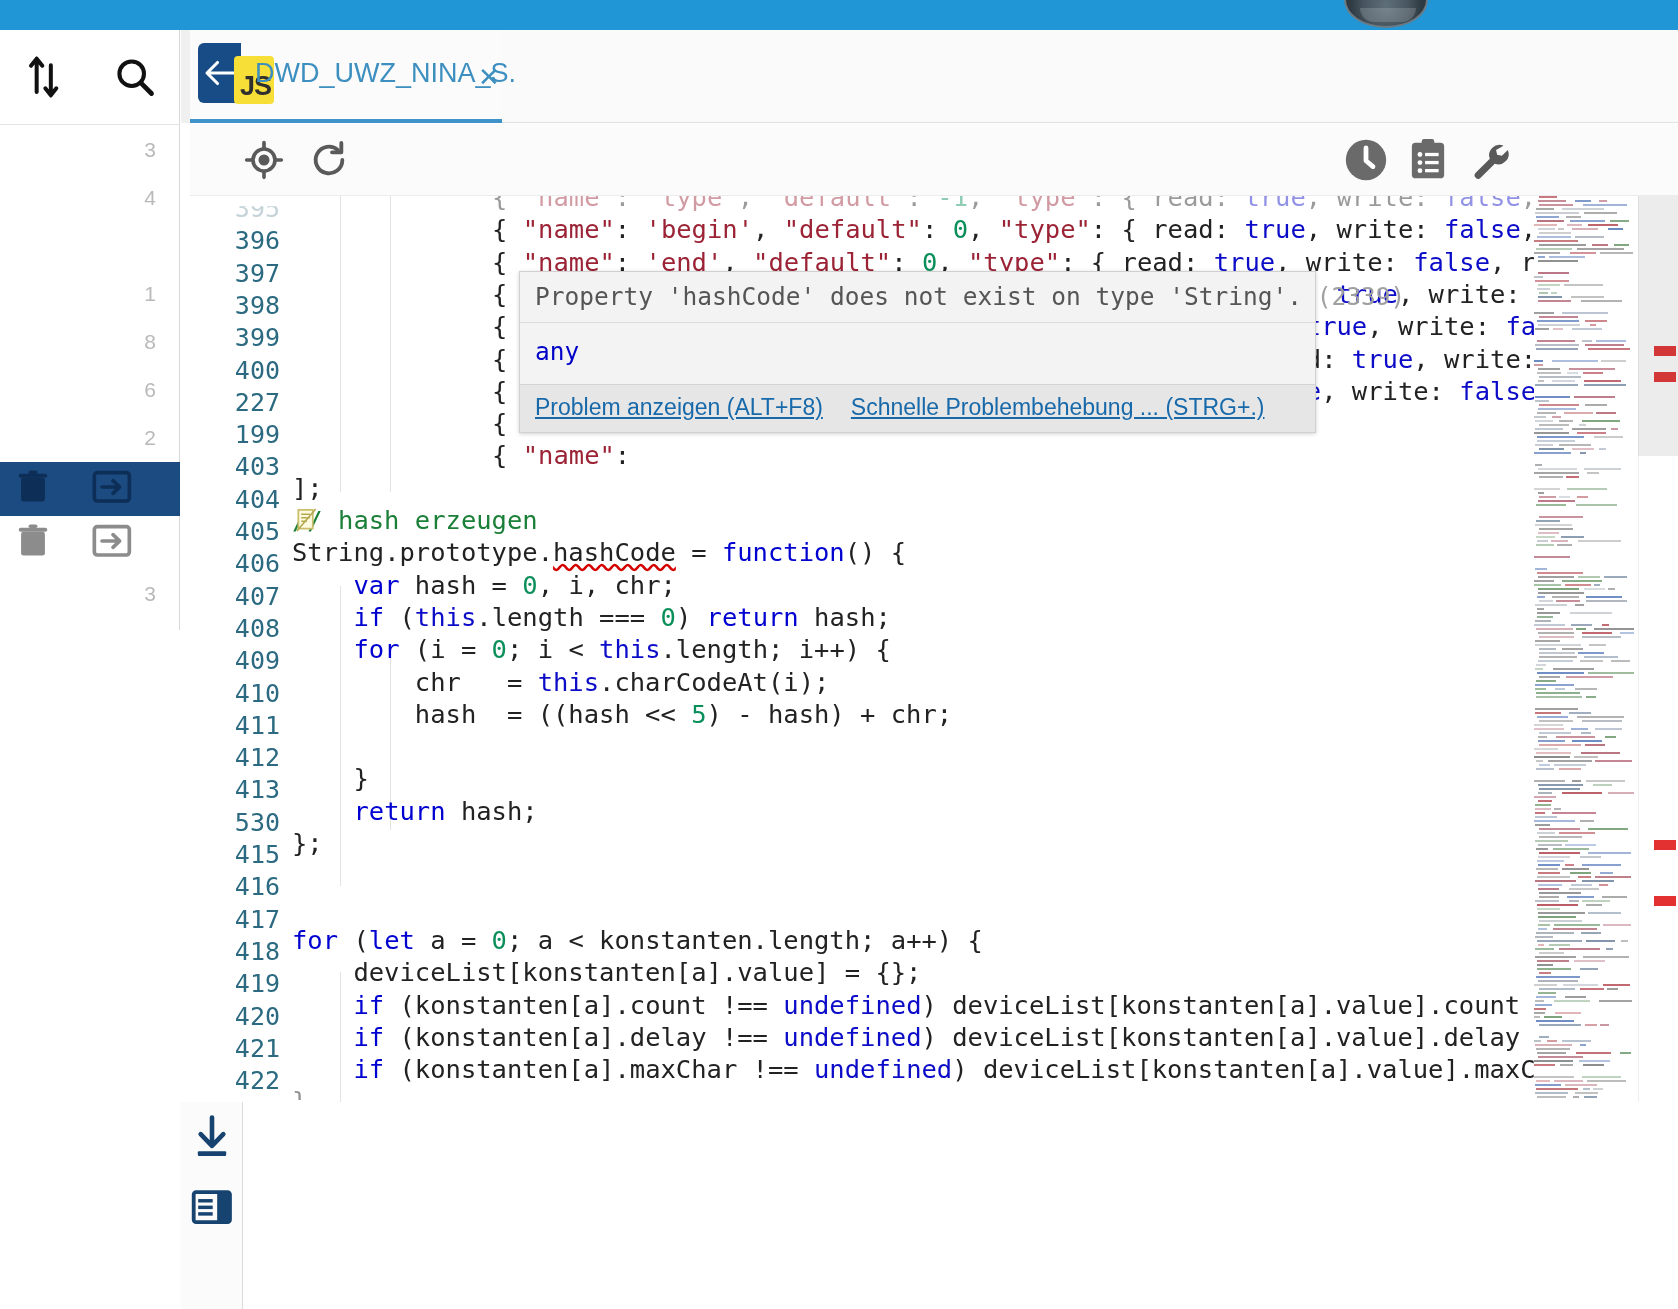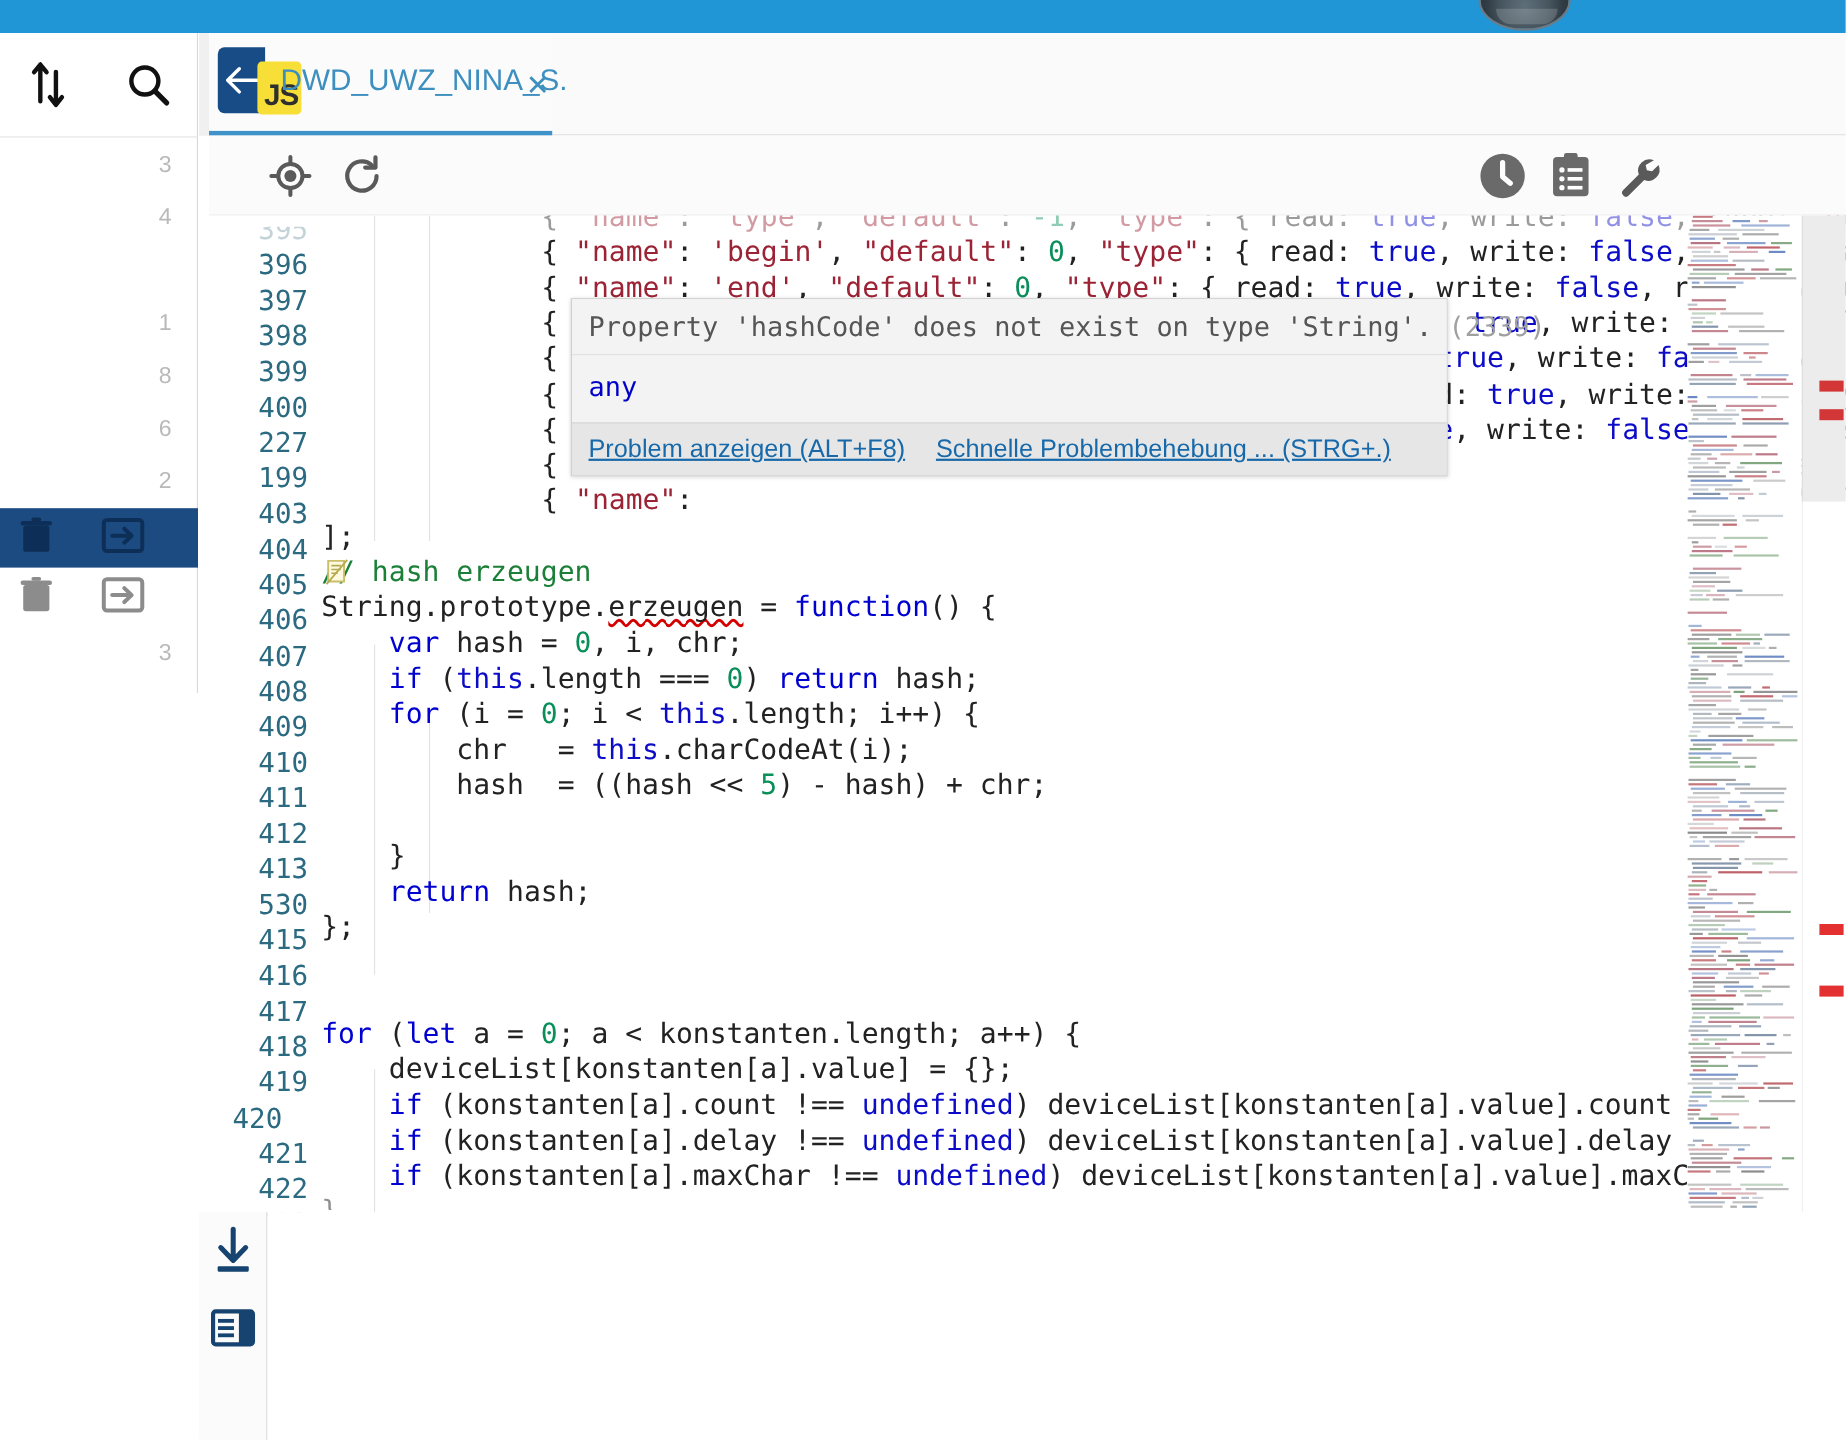--- a/index.html
+++ b/index.html
@@ -346,21 +346,21 @@
           <div class="gline" style="top: 470.5px;">410</div>
           <div class="gline" style="top: 502.8px;">411</div>
           <div class="gline" style="top: 535.1px;">412</div>
           <div class="gline" style="top: 567.4px;">413</div>
           <div class="gline" style="top: 599.7px;">530</div>
           <div class="gline" style="top: 632px;">415</div>
           <div class="gline" style="top: 664.3px;">416</div>
           <div class="gline" style="top: 696.6px;">417</div>
           <div class="gline" style="top: 728.9px;">418</div>
           <div class="gline" style="top: 761.2px;">419</div>
-          <div class="gline" style="top: 793.5px; text-align: center;">420</div>
+          <div class="gline" style="top: 793.5px;">420</div>
           <div class="gline" style="top: 825.8px;">421</div>
           <div class="gline" style="top: 858.1px;">422</div>
           <div class="gline" style="top: 890.4px; opacity: 0.5; clip-path: inset(0px 0px 55%);">423</div>
         </div>
       <div class="codearea">
         <div class="indentguide" style="left:48px; top:0; height:296px;"></div>
         <div class="indentguide" style="left:98px; top:0; height:296px;"></div>
         <div class="indentguide" style="left:48px; top:390px; height:300px;"></div>
         <div class="indentguide" style="left:98px; top:452px; height:182px;"></div>
         <div class="indentguide" style="left:48px; top:776px; height:160px;"></div>
@@ -368,21 +368,21 @@
           <div class="cline" style="top: 18.3px; left: 200px;">{ <span class="s2">"name"</span>: <span class="s2">'begin'</span>, <span class="s2">"default"</span>: <span class="num">0</span>, <span class="s2">"type"</span>: { read: <span class="kw">true</span>, write: <span class="kw">false</span>, role: <span class="s2">"val</span></div>
           <div class="cline" style="top: 50.6px; left: 200px;">{ <span class="s2">"name"</span>: <span class="s2">'end'</span>, <span class="s2">"default"</span>: <span class="num">0</span>, <span class="s2">"type"</span>: { read: <span class="kw">true</span>, write: <span class="kw">false</span>, role: <span class="s2">"value</span></div>
           <div class="cline" style="top: 82.9px; left: 200px;">{ <span class="s2">"name"</span>: <span class="s2">'current'</span>, <span class="s2">"default"</span>: <span class="kw">false</span>, <span class="s2">"type"</span>: { read: <span class="kw">true</span>, write: <span class="kw">false</span>, role</div>
           <div class="cline" style="top: 115.2px; left: 200px;">{ <span class="s2">"name"</span>: <span class="s2">'headline'</span>, <span class="s2">"default"</span>: <span class="s2">''</span>, <span class="s2">"type"</span>: { read: <span class="kw">true</span>, write: <span class="kw">false</span>, type:</div>
           <div class="cline" style="top: 147.5px; left: 200px;">{ <span class="s2">"name"</span>: <span class="s2">'description'</span>, <span class="s2">"default"</span>: <span class="s2">''</span>, <span class="s2">"type"</span>: { read: <span class="kw">true</span>, write: <span class="kw">false</span>, typ</div>
           <div class="cline" style="top: 179.8px; left: 200px;">{ <span class="s2">"name"</span>: <span class="s2">'color'</span>, <span class="s2">"default"</span>: <span class="s2">''</span>, <span class="s2">"type"</span>: { read: <span class="kw">true</span>, write: <span class="kw">false</span>, type: <span class="s2">"st</span></div>
           <div class="cline" style="top: 212.1px; left: 200px;">{ <span class="s2">"name"</span>:                                                              type: <span class="s2">"s</span></div>
           <div class="cline" style="top: 244.4px; left: 200px;">{ <span class="s2">"name"</span>:                                                             le: <span class="s2">"valu</span></div>
           <div class="cline" style="top: 276.7px; left: 0px;">];</div>
           <div class="cline" style="top: 309px; left: 0px;"><span class="cm">// hash erzeugen</span></div>
-          <div class="cline" style="top: 341.3px; left: 0px;"><span class="pl">String</span>.<span class="pl">prototype</span>.<span class="err">erzeugen</span> = <span class="k">function</span>() {</div>
+          <div class="cline" style="top: 341.3px; left: 0px;"><span class="pl">String</span>.<span class="pl">prototype</span>.<span class="err">hashCode</span> = <span class="k">function</span>() {</div>
           <div class="cline" style="top: 373.6px; left: 0px;">    <span class="k">var</span> hash = <span class="num">0</span>, i, chr;</div>
           <div class="cline" style="top: 405.9px; left: 0px;">    <span class="k">if</span> (<span class="kw">this</span>.length === <span class="num">0</span>) <span class="k">return</span> hash;</div>
           <div class="cline" style="top: 438.2px; left: 0px;">    <span class="k">for</span> (i = <span class="num">0</span>; i &lt; <span class="kw">this</span>.length; i++) {</div>
           <div class="cline" style="top: 470.5px; left: 0px;">        chr   = <span class="kw">this</span>.charCodeAt(i);</div>
           <div class="cline" style="top: 502.8px; left: 0px;">        hash  = ((hash &lt;&lt; <span class="num">5</span>) - hash) + chr;</div>
           <div class="cline" style="top: 567.4px; left: 0px;">    }</div>
           <div class="cline" style="top: 599.7px; left: 0px;">    <span class="k">return</span> hash;</div>
           <div class="cline" style="top: 632px; left: 0px;">};</div>
           <div class="cline" style="top: 664.3px; left: 0px;"></div>
           <div class="cline" style="top: 696.6px; left: 0px;"></div>

